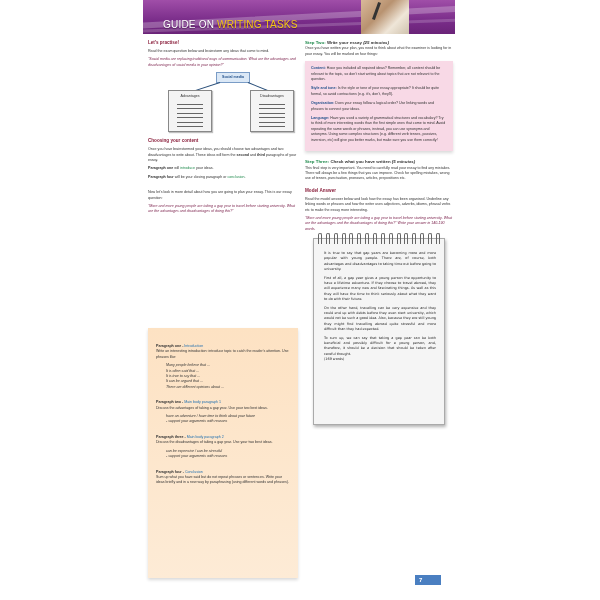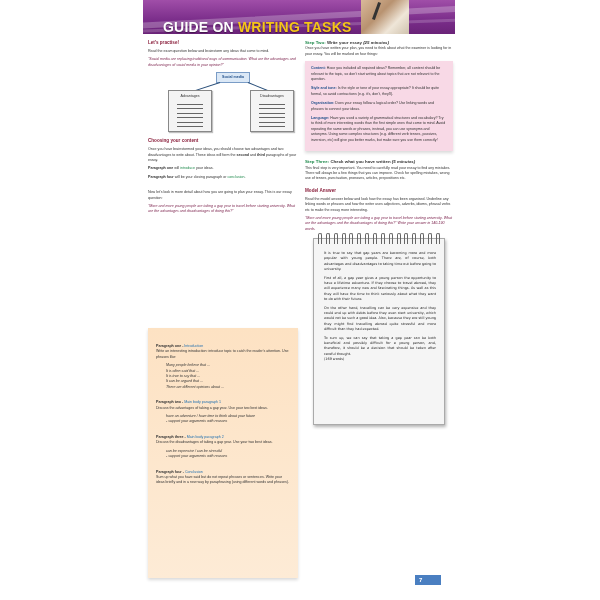--- a/index.html
+++ b/index.html
@@ -5,21 +5,21 @@
   html, body { margin: 0; padding: 0; background: #ffffff; }
   body { width: 600px; height: 600px; position: relative; overflow: hidden;
          font-family: "Liberation Sans", sans-serif; color: #333; }
   .page { position: absolute; left: 143px; top: 0; width: 312px; height: 600px; background: #fff; }
   .header { position: absolute; left: 0; top: 0; width: 312px; height: 34px;
             background: linear-gradient(180deg, #a04ea8 0%, #7a2d8a 60%, #6a2378 100%); overflow: hidden; }
   .header .swoosh { position: absolute; left: -20px; top: 14px; width: 360px; height: 6px;
             background: rgba(255,255,255,0.25); transform: rotate(-3deg); border-radius: 3px; }
   .header .swoosh2 { position: absolute; left: -20px; top: 24px; width: 360px; height: 3px;
             background: rgba(255,255,255,0.18); transform: rotate(-2deg); }
-  .header .title { position: absolute; left: 20px; top: 19px; font-weight: bold; font-size: 14px;
+  .header .title { position: absolute; left: 20px; top: 19px; font-weight: normal; font-size: 10px;
             color: #fff; letter-spacing: 0.2px; text-shadow: 0 1px 1px rgba(0,0,0,0.4); }
   .header .title .hl { color: #f5c518; }
   .header .photo { position: absolute; right: 46px; top: 0; width: 48px; height: 34px;
             background: linear-gradient(135deg, #d9b99a 0%, #b89270 40%, #efe6d8 70%, #cfc2ad 100%); }
   .header .photo .pen { position: absolute; left: 14px; top: 2px; width: 3px; height: 18px; background: #333;
             transform: rotate(20deg); }
   .col { position: absolute; top: 40px; font-size: 3.6px; line-height: 5.4px; }
   .left { left: 5px; width: 150px; }
   .right { left: 162px; width: 148px; }
   h3 { margin: 0 0 3px 0; font-size: 4.6px; line-height: 6px; color: #8a1f3c; font-weight: bold; }

